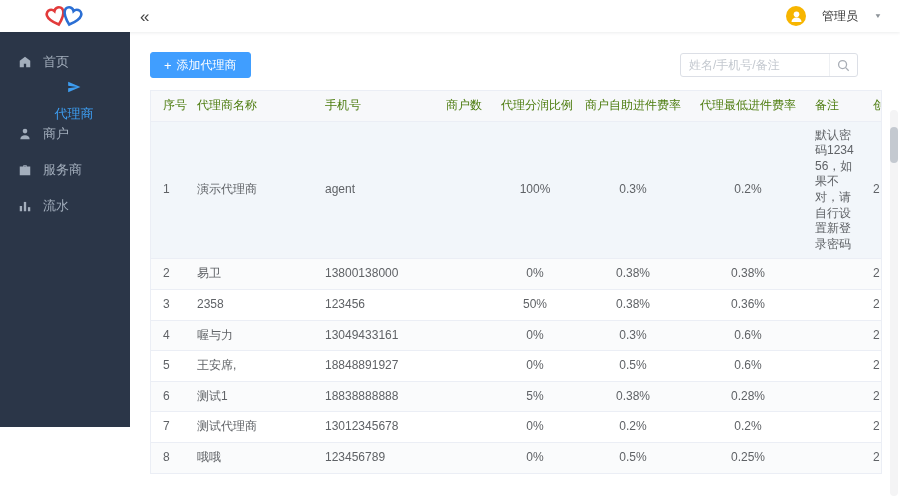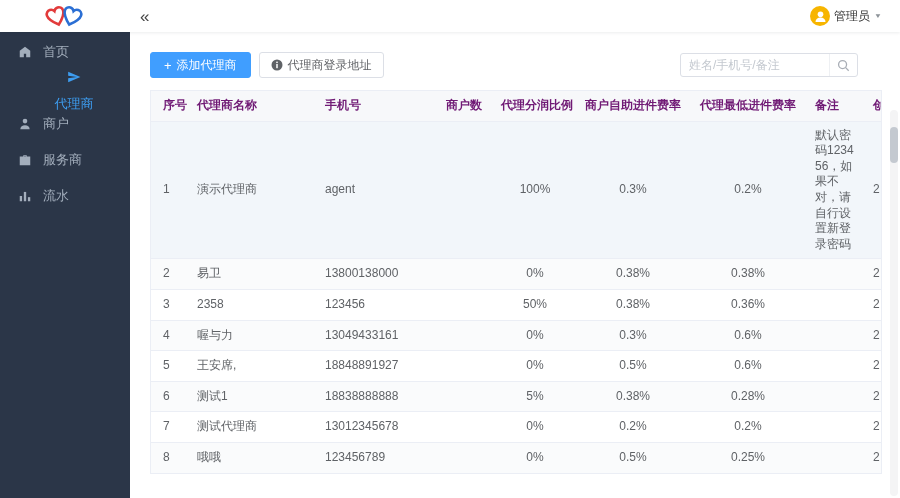--- a/index.html
+++ b/index.html
@@ -6,29 +6,29 @@
   html, body { width: 900px; height: 498px; overflow: hidden; background: #fff;
     font-family: "Liberation Sans", sans-serif; }
 
   
   .topbar { position: fixed; top: 0; left: 0; width: 900px; height: 32px;
     background: #fff; display: flex; z-index: 20; box-shadow: 0 1px 3px rgba(0,21,41,.08); }
   .logo-area { width: 130px; display: flex; align-items: center; justify-content: center; }
   .topbar-main { flex: 1; display: flex; align-items: center; justify-content: space-between;
     padding: 0 18px 0 6px; }
   .collapse { font-size: 17px; color: #444; cursor: pointer; line-height: 1; padding: 2px 4px; }
-  .user { display: flex; align-items: center; gap: 4px; cursor: pointer; }
+  .user { display: flex; align-items: center; gap: 16px; cursor: pointer; }
   .avatar { width: 20px; height: 20px; border-radius: 50%; background: #f7b500;
     display: flex; align-items: center; justify-content: center; }
   .username { font-size: 12px; color: #333; }
   .caret { font-size: 8px; color: #8d9399; transform: scaleY(.8); }
 
   
-  .sidebar { position: fixed; top: 32px; left: 0; width: 130px; height: 466px;
-    background: #2b3648; padding-top: 2px; }
+  .sidebar { position: fixed; top: 32px; left: 0; width: 130px; height: 395px;
+    background: #2b3648; padding-top: 12px; }
   .side-item { display: flex; align-items: center; height: 36px; padding-left: 18px;
     color: #a3aebc; font-size: 13px; gap: 11px; cursor: pointer; }
   .side-item.active { color: #3d9df0; flex-direction: column; }
   .side-item svg { width: 14px; height: 14px; fill: currentColor; flex: none; }
   .side-item .chev { margin-left: auto; margin-right: 12px; }
   .side-item .chev svg { width: 10px; height: 10px; fill: none; stroke: currentColor; stroke-width: 1.4; }
 
   
   .main { position: fixed; top: 32px; left: 130px; width: 770px; height: 466px;
     background: #fff; padding: 20px 0 0 20px; }
@@ -45,21 +45,21 @@
     font-size: 12px; color: #0f766e; font-family: inherit; background: transparent; }
   .search-input::placeholder { color: #c3c8cf; }
   .search-btn { width: 28px; height: 100%; display: flex; align-items: center;
     justify-content: center; cursor: pointer; border-left: 1px solid #eef0f3; }
 
   
   .table-wrap { width: 732px; overflow: hidden; border: 1px solid #ebeef5; border-bottom: none; }
   table { table-layout: fixed; border-collapse: collapse; width: 778px; }
   th, td { font-size: 12px; padding: 7px 8px; text-align: left; vertical-align: middle;
     border-bottom: 1px solid #ebeef5; word-break: break-all; line-height: 1.3; }
-  th { color: #701a75; font-weight: 700; background: #f7f8fa; white-space: nowrap; }
+  th { color: #4d7c0f; font-weight: 400; background: #f7f8fa; white-space: nowrap; }
   td { color: #5f6266; }
   tbody tr { background: #fff; }
   tbody tr:nth-child(even) { background: #fafbfc; }
   tbody tr.first { background: #f2f6fa; }
   tbody tr.first td { padding-top: 6px; padding-bottom: 6px; }
   .c0 { width: 38px; padding-left: 12px; }
   .c1 { width: 128px; }
   .c2 { width: 118px; }
   .c3 { width: 58px; text-align: center; }
   .c4 { width: 84px; text-align: center; margin-left: 29px; }
@@ -135,28 +135,20 @@
   </div>
 </div>
 
 <div class="main">
 
   <div class="toolbar">
     <button class="btn btn-primary">
       <span class="plus">+</span>
       <span>添加代理商</span>
     </button>
-    <button class="btn btn-plain">
-      <svg width="12" height="12" viewBox="0 0 12 12">
-        <circle cx="6" cy="6" r="5.5" fill="#5f6266"></circle>
-        <rect x="5.25" y="5" width="1.5" height="4.2" fill="#fff"></rect>
-        <rect x="5.25" y="2.6" width="1.5" height="1.5" fill="#fff"></rect>
-      </svg>
-      <span>代理商登录地址</span>
-    </button>
     <div class="search-box">
       <input class="search-input" placeholder="姓名/手机号/备注" style="">
       <span class="search-btn">
         <svg width="13" height="13" viewBox="0 0 14 14">
           <circle cx="6" cy="6" r="4.3" fill="none" stroke="#a8adb5" stroke-width="1.4"></circle>
           <line x1="9.3" y1="9.3" x2="12.6" y2="12.6" stroke="#a8adb5" stroke-width="1.4"></line>
         </svg>
       </span>
     </div>
   </div>

